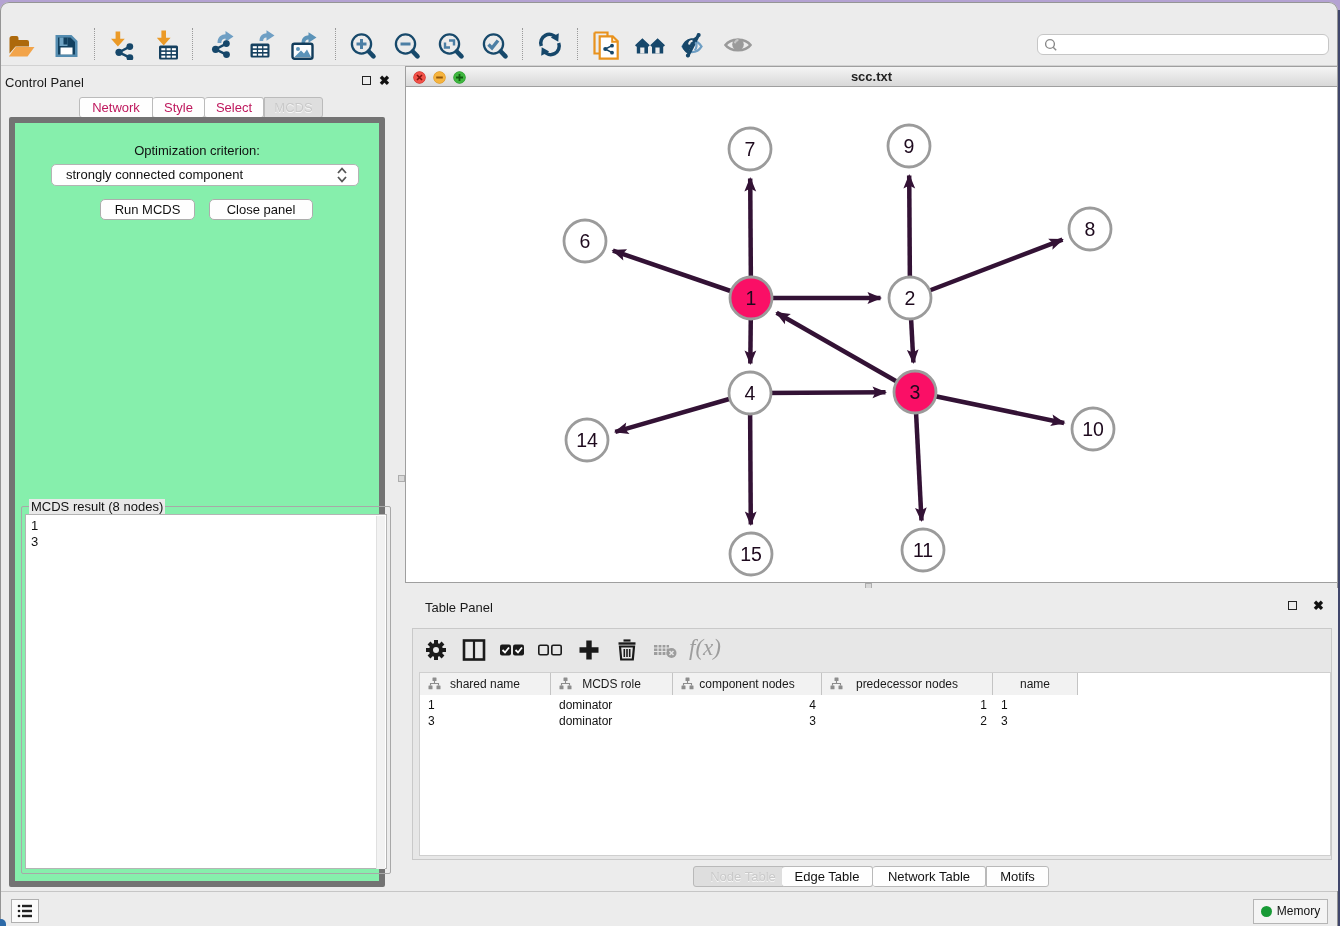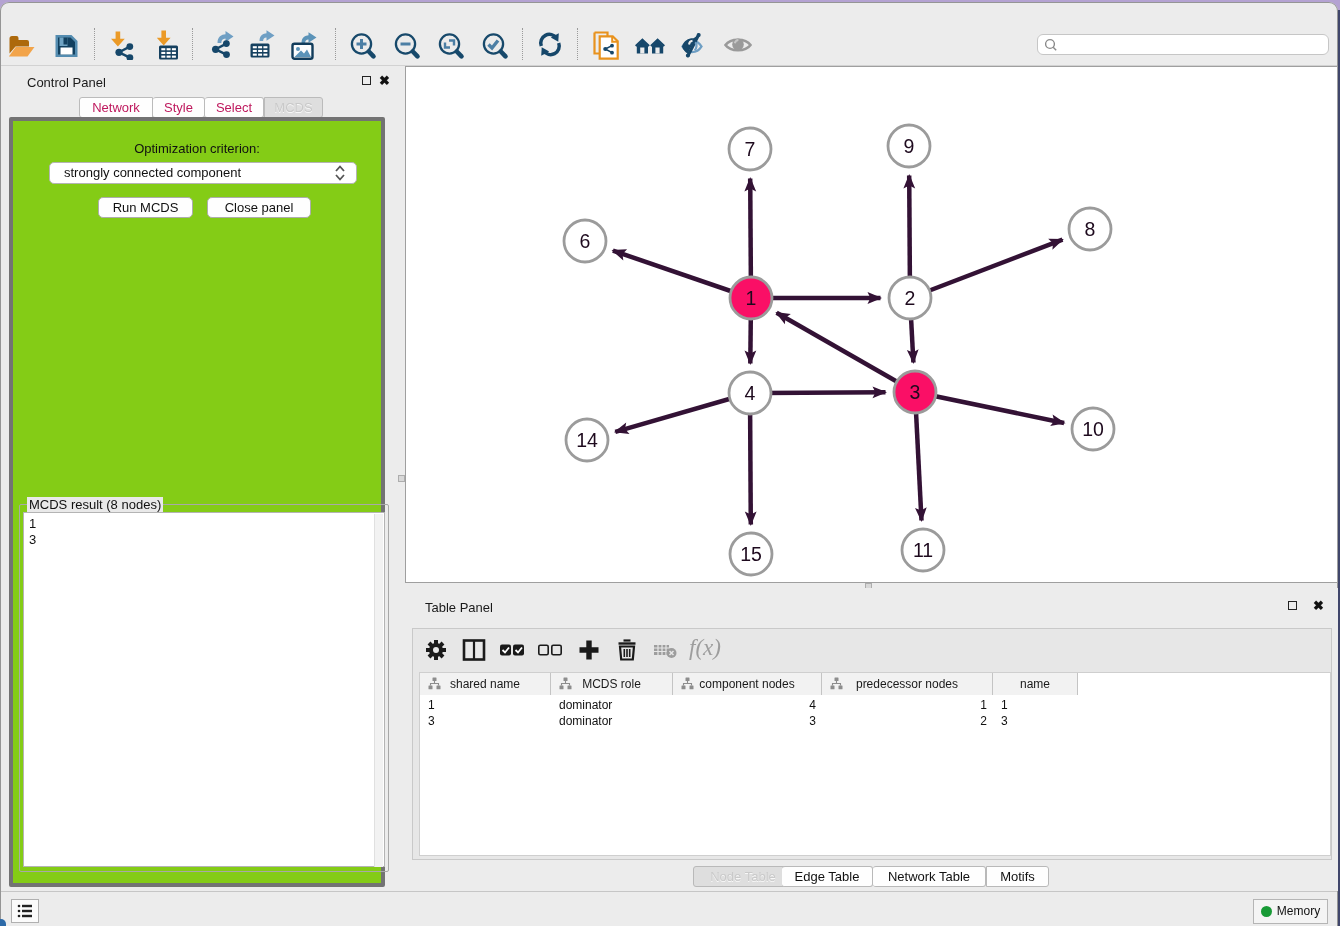--- a/index.html
+++ b/index.html
@@ -24,21 +24,21 @@
   background:#fff; border:1px solid #c6c6c6; border-radius:6px; }
 
 #cpanel { position:absolute; left:1px; top:64px; width:391px; height:825px; background:#ececec; }
 .phead { font-size:13px; color:#1a1a1a; }
 .wbtn-sq { position:absolute; width:9px; height:9px; border:1.6px solid #222; }
 .wbtn-x { position:absolute; font-size:13px; font-weight:bold; color:#111; line-height:10px; }
 .tab { position:absolute; top:31px; height:21px; background:#fefefe; border:1px solid #bbb;
   font-size:13px; color:#be185d; text-align:center; line-height:19px; border-radius:3px; }
 
 #cpbody { position:absolute; left:8px; top:51px; width:376px; height:770px;
-  background:#84cc16; border:4px solid #737373; border-radius:2px; }
+  background:#86efac; border:6px solid #737373; border-radius:2px; }
 #optlabel { position:absolute; top:20px; width:100%; text-align:center; font-size:13px; color:#111; }
 #seldd { position:absolute; left:36px; top:41px; width:308px; height:22px; background:#fff;
   border:1px solid #b4b4b4; border-radius:5px; font-size:13px; color:#111; line-height:20px; padding-left:14px; }
 .btn { position:absolute; top:76px; height:21px; background:#fefefe; border:1px solid #adadad;
   border-radius:5px; font-size:13px; color:#111; text-align:center; line-height:20px; }
 #grpbox { position:absolute; left:6px; top:383px; width:370px; height:368px;
   border:1px solid #a8a8a8; border-radius:2px; }
 #grplab { position:absolute; left:7px; top:-8px; background:#e9e9e9; padding:0 2px; font-size:13px; color:#111; }
 #grptxt { position:absolute; left:3px; top:7px; width:362px; height:355px; background:#fff;
   border:1px solid #b4b4b4; font-size:13px; color:#111; padding:3px 0 0 5px; line-height:16px; }
@@ -228,21 +228,21 @@
     </div>
     <div id="search">
         <svg width="18" height="18" style="position:absolute;left:4px;top:1px" viewBox="0 0 18 18">
           <circle cx="8" cy="8" r="4.4" fill="none" stroke="#8a8a8a" stroke-width="1.4"></circle>
           <line x1="11.2" y1="11.2" x2="14.2" y2="14.2" stroke="#8a8a8a" stroke-width="1.4"></line>
         </svg>
       </div>
   </div>
 
   <div id="cpanel">
-    <div class="phead" style="position:absolute;left:26px;top:9px;">Control Panel</div>
+    <div class="phead" style="position:absolute;left:4px;top:9px;">Control Panel</div>
     <div class="wbtn-sq" style="left:361px;top:10px;"></div>
     <div class="wbtn-x" style="left:378px;top:10px;">✖</div>
     <div class="tab" style="left:78px;width:74px;border-radius:3px 0 0 3px;">Network</div>
     <div class="tab" style="left:152px;width:52px;border-left:none;">Style</div>
     <div class="tab" style="left:204px;width:59px;border-left:none;">Select</div>
     <div class="tab tabsel" style="left:263px;width:59px;border-radius:0 3px 3px 0;">MCDS</div>
     <div id="cpbody">
       <div id="optlabel">Optimization criterion:</div>
       <div id="seldd">strongly connected component
         <svg width="12" height="16" viewBox="0 0 12 16" style="position:absolute;right:10px;top:2px;">
@@ -256,20 +256,35 @@
         <div id="grplab">MCDS result (8 nodes)</div>
         <div id="grptxt">1<br>3<div id="grpsb"></div></div>
       </div>
     </div>
   </div>
 
   <div class="grip" style="left:398px;top:473px;"></div>
   <div class="grip" style="left:865px;top:581px;"></div>
 
   <div id="netwin">
+    <div id="nettitle">
+      <span>scc.txt</span>
+      <svg class="mac" style="left:7px;" viewBox="0 0 13 13">
+          <circle cx="6.5" cy="6.5" r="6" fill="#f25149" stroke="#ce3930" stroke-width="0.8"></circle>
+          <path d="M4 4 L9 9 M9 4 L4 9" stroke="#7e120c" stroke-width="1.6"></path>
+        </svg>
+      <svg class="mac" style="left:27px;" viewBox="0 0 13 13">
+          <circle cx="6.5" cy="6.5" r="6" fill="#f6b43e" stroke="#dd9a28" stroke-width="0.8"></circle>
+          <path d="M3.2 6.5 L9.8 6.5" stroke="#91570c" stroke-width="1.8"></path>
+        </svg>
+      <svg class="mac" style="left:47px;" viewBox="0 0 13 13">
+          <circle cx="6.5" cy="6.5" r="6" fill="#3fb73f" stroke="#2f9e33" stroke-width="0.8"></circle>
+          <path d="M6.5 3 L6.5 10 M3 6.5 L10 6.5" stroke="#115c11" stroke-width="1.8"></path>
+        </svg>
+    </div>
     <div id="netcanvas">
       <svg width="931" height="494" viewBox="0 0 931 494">
         <g stroke="#331235" stroke-width="4.5" fill="#331235">
           <line x1="345" y1="210" x2="344.2" y2="90.5"></line>
           <path d="M344.2 89.0 L350.2 103.5 L344.3 100.6 L338.4 103.5 Z" stroke="none"></path>
           <line x1="345" y1="210" x2="206.9" y2="162.6"></line>
           <path d="M205.5 162.1 L221.1 161.2 L216.5 165.9 L217.3 172.4 Z" stroke="none"></path>
           <line x1="345" y1="210" x2="474.5" y2="210.0"></line>
           <path d="M476.0 210.0 L461.5 215.9 L464.4 210.0 L461.5 204.1 Z" stroke="none"></path>
           <line x1="345" y1="210" x2="344.3" y2="275.5"></line>

